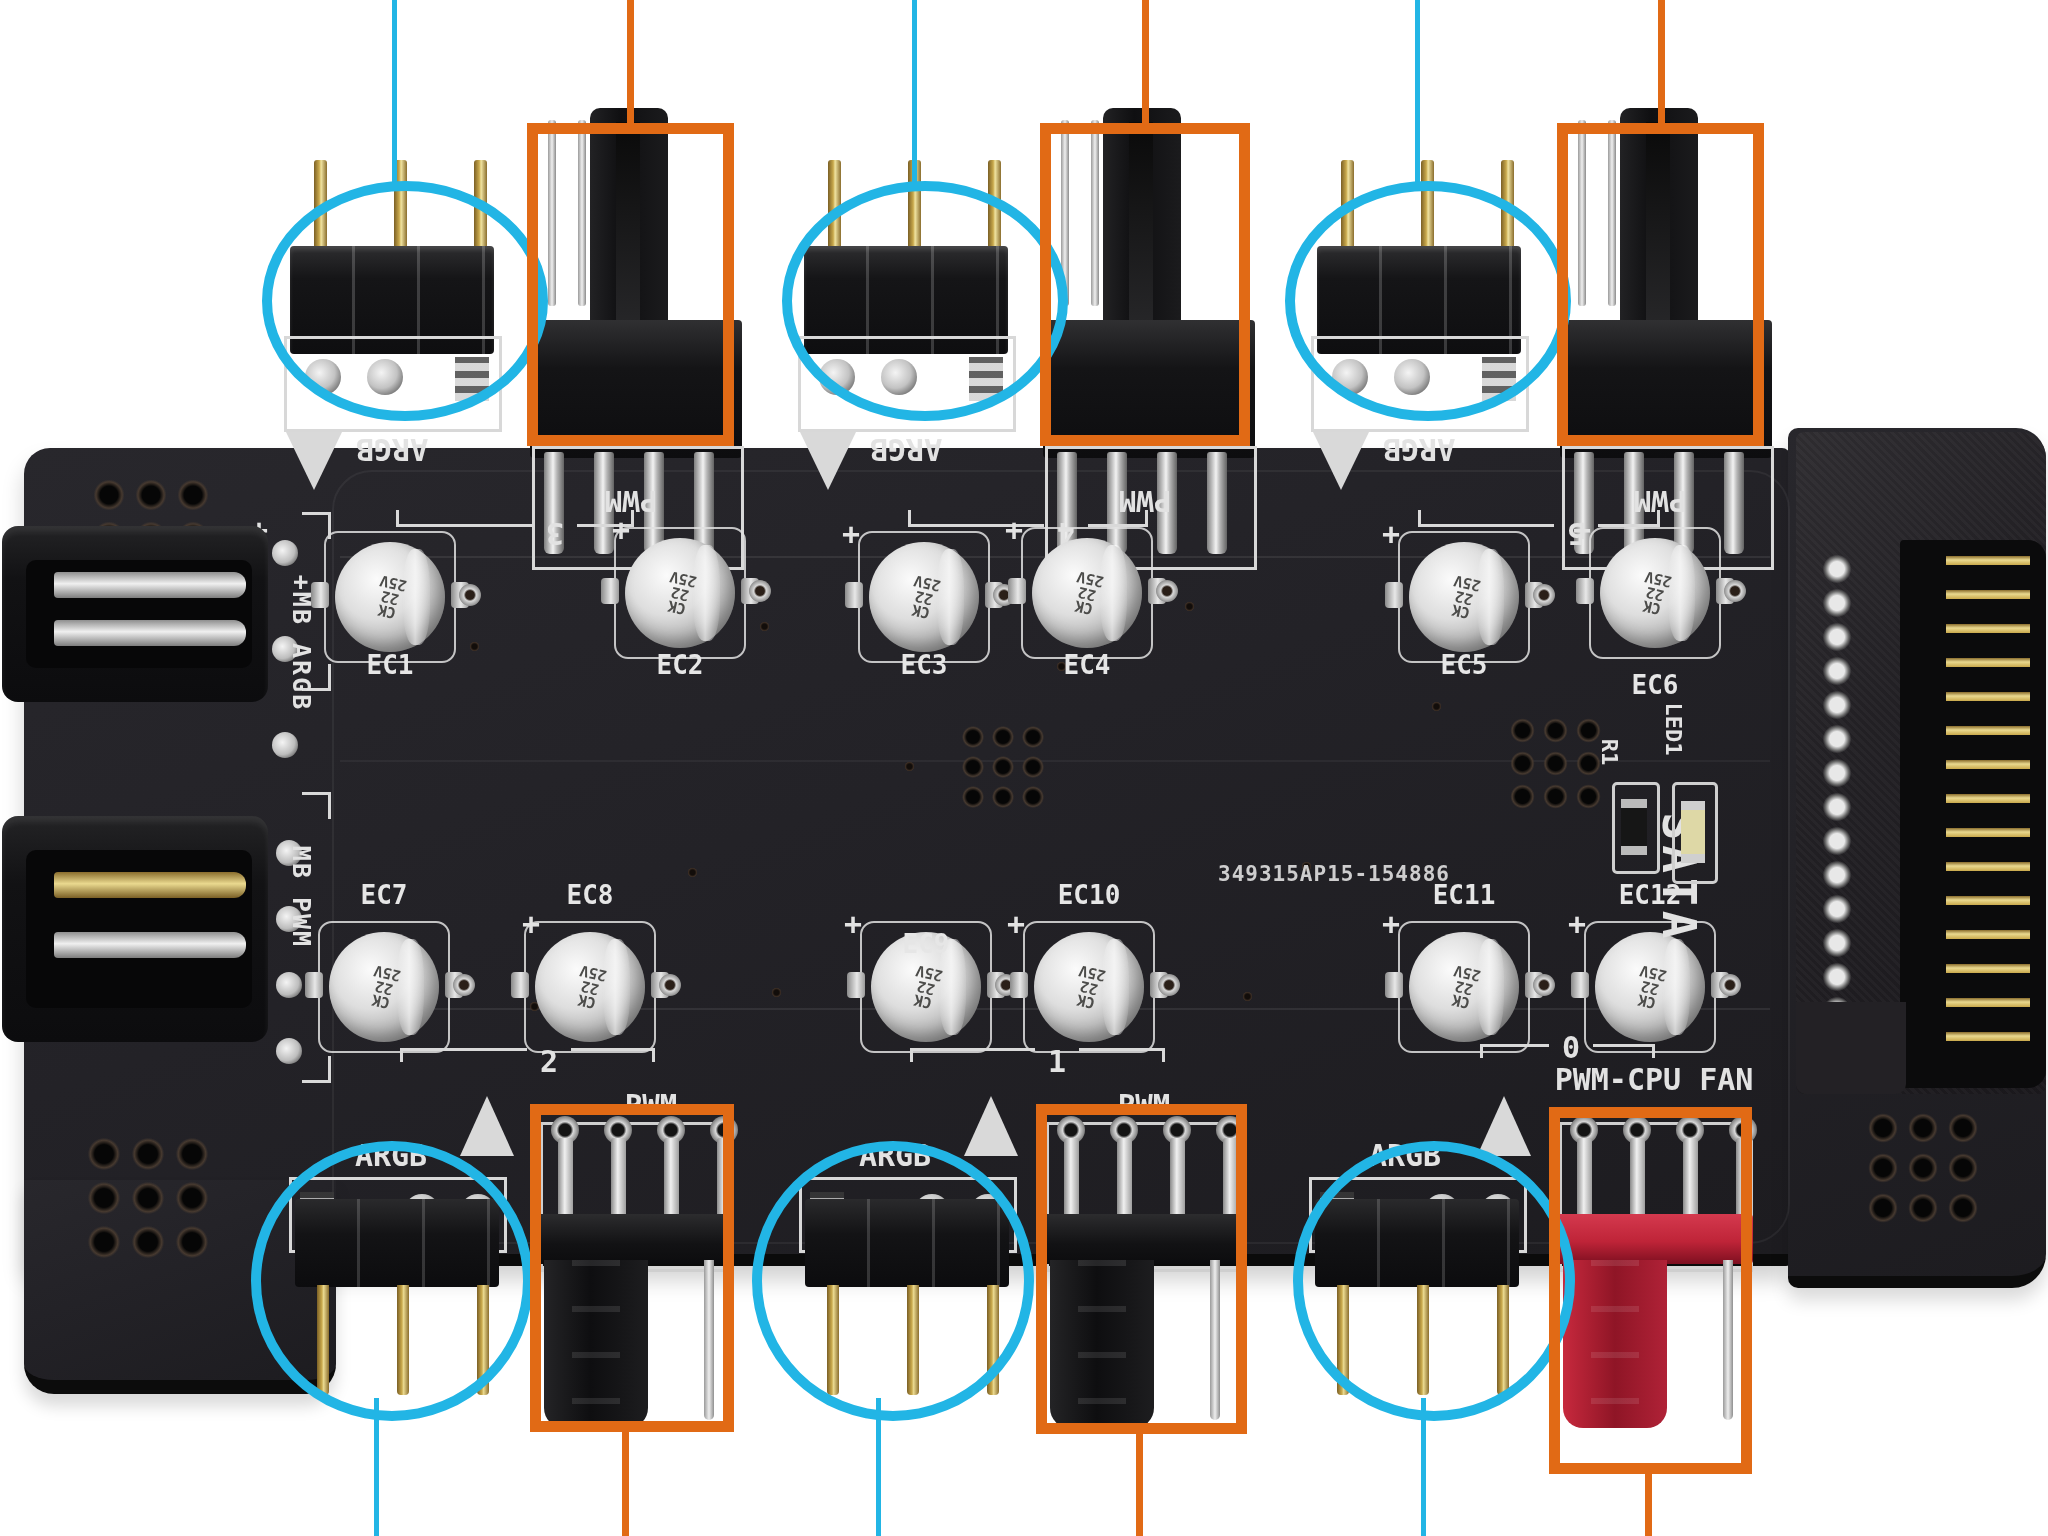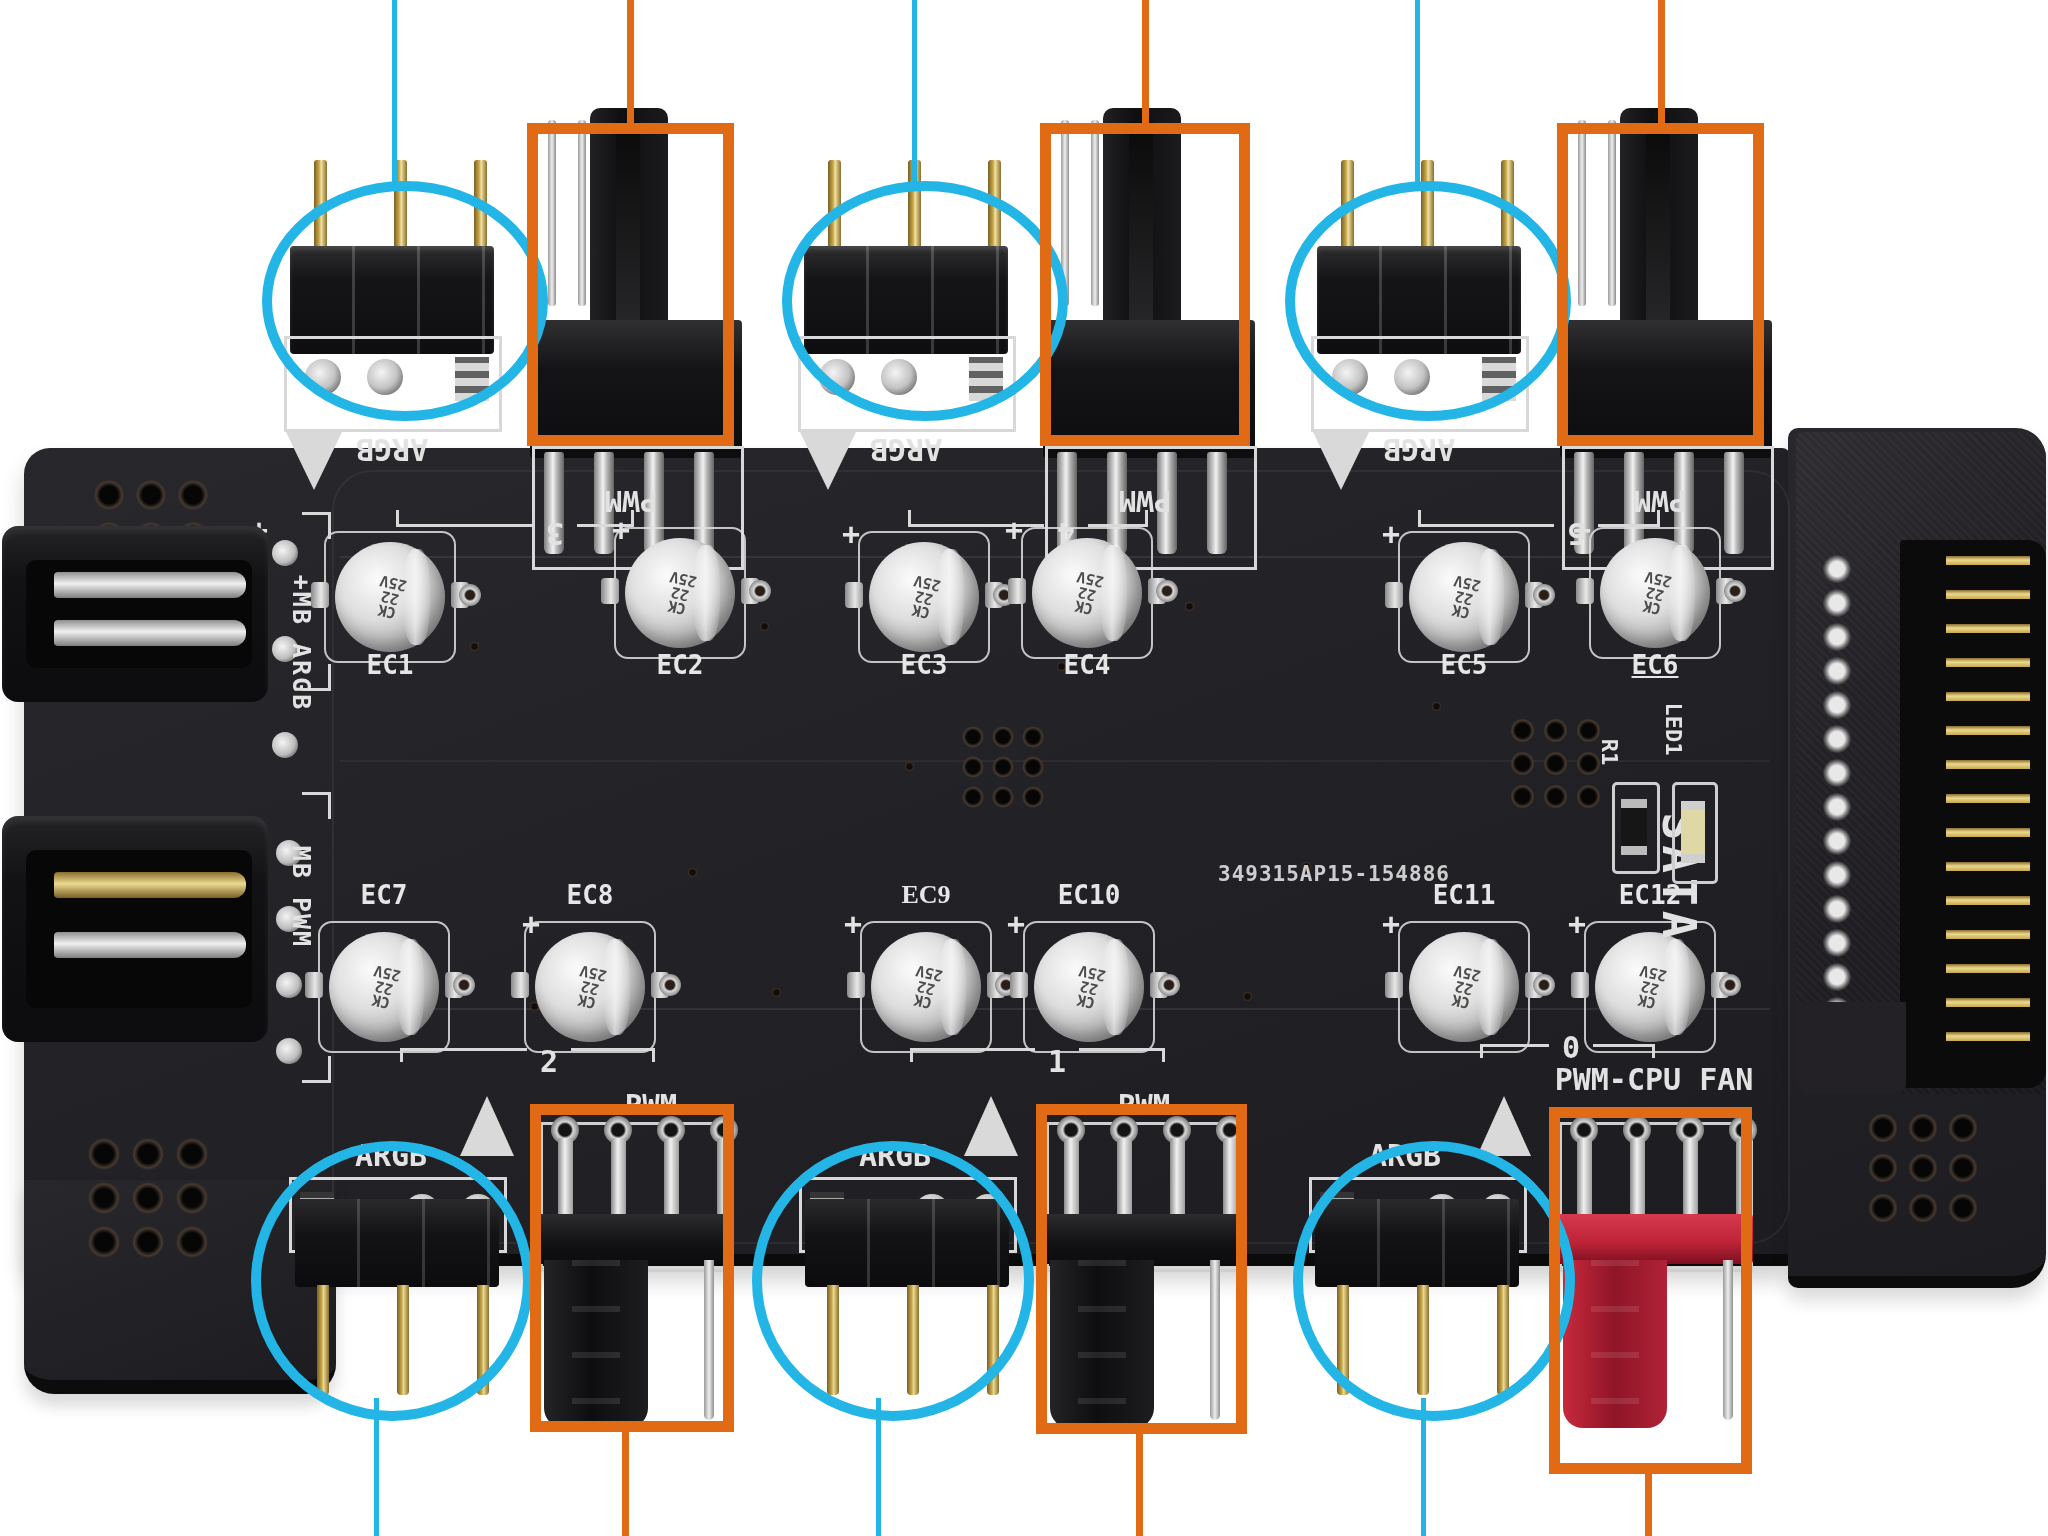--- a/index.html
+++ b/index.html
@@ -343,21 +343,21 @@
   <div class="cap" style="left:1580px;top:518px;">
     <div class="pad"></div>
       <div class="lug l"></div>
       <div class="lug r"></div>
     <div class="body">
         <span class="mark">CK 22 25V</span>
       </div>
     <div class="via"></div>
   </div>
   <span class="plus" style="left:1573px;top:512px;">+</span>
-  <div class="eclab" style="left:1600px;top:650px;text-decoration:underline;">EC6</div>
+  <div class="eclab" style="left:1600px;top:670px;">EC6</div>
 
   <div class="cap" style="left:309px;top:912px;">
     <div class="pad"></div>
       <div class="lug l"></div>
       <div class="lug r"></div>
     <div class="body">
         <span class="mark">CK 22 25V</span>
       </div>
     <div class="via"></div>
   </div>
@@ -379,21 +379,21 @@
   <div class="cap" style="left:851px;top:912px;">
     <div class="pad"></div>
       <div class="lug l"></div>
       <div class="lug r"></div>
     <div class="body">
         <span class="mark">CK 22 25V</span>
       </div>
     <div class="via"></div>
   </div>
   <span class="plus" style="left:844px;top:906px;">+</span>
-  <div class="eclab" style="left:871px;top:880px;font-family:Liberation Serif, serif;">EC9</div>
+  <div class="eclab" style="left:871px;top:929px;">EC9</div>
 
   <div class="cap" style="left:1014px;top:912px;">
     <div class="pad"></div>
       <div class="lug l"></div>
       <div class="lug r"></div>
     <div class="body">
         <span class="mark">CK 22 25V</span>
       </div>
     <div class="via"></div>
   </div>

